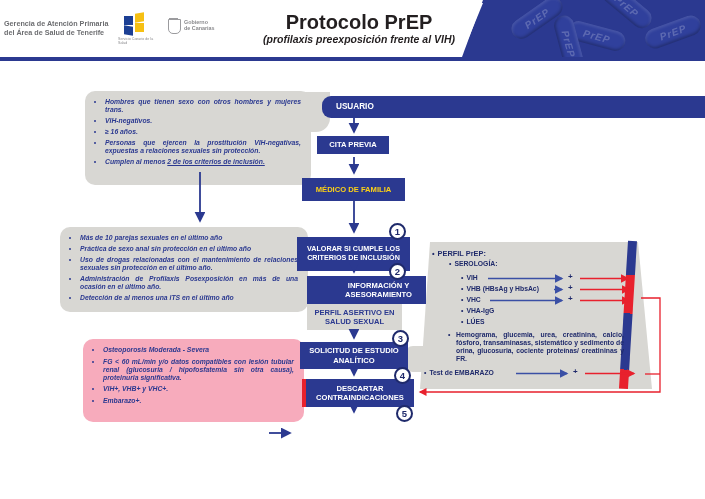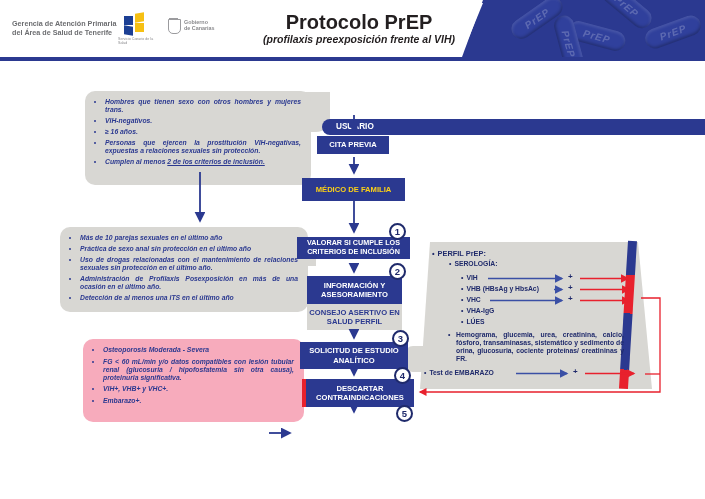--- a/index.html
+++ b/index.html
@@ -1,20 +1,20 @@
 <!DOCTYPE html>
 <html><head>
 <meta charset="utf-8">
 <style>
   html,body{margin:0;padding:0;background:#fff;}
   #canvas{position:relative;width:705px;height:499px;background:#ffffff;overflow:hidden;
           font-family:"Liberation Sans",sans-serif;-webkit-font-smoothing:antialiased;}
   .abs{position:absolute;}
   
-  .org-text{left:12px;top:19px;font-size:7.2px;line-height:1.25;color:#6d6e71;font-weight:bold;}
+  .org-text{left:4px;top:19px;font-size:7.2px;line-height:1.25;color:#6d6e71;font-weight:bold;}
   .scs-logo{left:122px;top:13px;width:26px;height:24px;}
   .scs-b1{position:absolute;left:2px;top:3px;width:9px;height:9px;background:#1c3f94;}
   .scs-b2{position:absolute;left:2px;top:13px;width:9px;height:9px;background:#1c3f94;transform:skewY(8deg);}
   .scs-y1{position:absolute;left:13px;top:0px;width:9px;height:9px;background:#f6c013;transform:skewY(-8deg);}
   .scs-y2{position:absolute;left:13px;top:10px;width:9px;height:9px;background:#f6c013;}
   .scs-label{left:118px;top:38px;width:44px;font-size:3.6px;color:#8a8a8d;line-height:1.1;}
   .gob-logo{left:168px;top:15px;width:70px;height:26px;}
   .gob-shield{position:absolute;left:0;top:4px;width:11px;height:13px;border:1px solid #9b9b9e;border-radius:0 0 5px 5px;}
   .gob-crown{position:absolute;left:1px;top:0px;width:9px;height:3px;border-bottom:2px solid #9b9b9e;}
   .gob-text{position:absolute;left:16px;top:4px;font-size:5.4px;color:#8a8a8d;line-height:1.2;font-weight:bold;}
@@ -33,22 +33,22 @@
   .note{background:#d8d7d3;border-radius:10px;color:#2b3990;}
   .note ul{margin:0;padding:7px 10px 6px 20px;}
   .note li{font-size:6.8px;font-weight:bold;font-style:italic;line-height:1.18;margin-bottom:3px;text-align:justify;}
   .pink{background:#f7abbc;}
   .pink li{margin-bottom:3.5px;}
   .u{text-decoration:underline;}
   
   .fbox{background:#2b3990;color:#fff;font-weight:bold;display:flex;align-items:center;justify-content:center;
         text-align:center;font-size:7.6px;line-height:1.2;z-index:3;}
   .yellow-text{color:#fdd116;}
-  .usuario-bar{left:322px;top:96px;width:383px;height:16px;border-radius:9px 0 0 9px;justify-content:flex-start;
-               padding-left:14px;font-size:8.2px;box-sizing:border-box;margin-top:23px;}
+  .usuario-bar{left:322px;top:96px;width:383px;height:22px;border-radius:9px 0 0 9px;justify-content:flex-start;
+               padding-left:14px;font-size:8.2px;box-sizing:border-box;}
   .gray-tab{background:#d8d7d3;z-index:2;}
   .red-tab{background:#e8212d;z-index:2;}
   .consejo{background:#d8d7d3;color:#2b3990;}
   .descartar{border-left:4px solid #e8212d;box-sizing:border-box;}
   .centros{left:35px;top:427px;width:233px;height:22px;border-radius:11px;font-size:8.2px;}
   .circle{width:17px;height:17px;border-radius:50%;background:#fff;border:2px solid #1f2a6b;color:#1f2a6b;
           font-weight:bold;font-size:9.5px;display:flex;align-items:center;justify-content:center;z-index:6;box-sizing:border-box;}
   
   .panel{left:418px;top:242px;width:234px;height:147px;background:#d8d7d3;z-index:2;
          clip-path:polygon(12px 0,220px 0,234px 147px,2px 147px);}
@@ -142,23 +142,23 @@
       <li>Osteoporosis Moderada - Severa</li>
       <li>FG &lt; 60 mL/min y/o datos compatibles con lesión tubular renal (glucosuria / hipofosfatemia sin otra causa), proteinuria significativa.</li>
       <li>VIH+, VHB+ y VHC+.</li>
       <li>Embarazo+.</li>
     </ul>
   </div>
 
   <div class="abs fbox usuario-bar">USUARIO</div>
   <div class="abs fbox" style="left:317px;top:136px;width:72px;height:18px;">CITA PREVIA</div>
   <div class="abs fbox yellow-text" style="left:302px;top:178px;width:103px;height:23px;">MÉDICO DE FAMILIA</div>
-  <div class="abs fbox" style="left:297px;top:237px;width:113px;height:22px;font-size:7.2px;padding:0 4px;box-sizing:border-box;">VALORAR SI CUMPLE LOS CRITERIOS DE INCLUSIÓN</div>
-  <div class="abs fbox" style="left:307px;top:276px;width:95px;height:28px;">INFORMACIÓN Y ASESORAMIENTO</div>
-  <div class="abs fbox consejo" style="left:307px;top:304px;width:95px;height:26px;">CONSEJO ASERTIVO EN SALUD PERFIL</div>
+  <div class="abs fbox" style="left:297px;top:237px;width:113px;height:34px;font-size:7.2px;padding:0 4px;box-sizing:border-box;">VALORAR SI CUMPLE LOS CRITERIOS DE INCLUSIÓN</div>
+  <div class="abs fbox" style="left:307px;top:276px;width:95px;height:28px;padding-left:24px;">INFORMACIÓN Y ASESORAMIENTO</div>
+  <div class="abs fbox consejo" style="left:307px;top:304px;width:95px;height:26px;">PERFIL ASERTIVO EN SALUD SEXUAL</div>
   <div class="abs fbox descartar" style="left:302px;top:379px;width:112px;height:28px;">DESCARTAR CONTRAINDICACIONES</div>
   <div class="abs fbox" style="left:300px;top:342px;width:108px;height:27px;">SOLICITUD DE ESTUDIO ANALÍTICO</div>
 
   <div class="abs circle" style="left:389px;top:223px;">1</div>
   <div class="abs circle" style="left:389px;top:263px;">2</div>
   <div class="abs circle" style="left:392px;top:330px;">3</div>
   <div class="abs circle" style="left:394px;top:367px;">4</div>
   <div class="abs circle" style="left:396px;top:405px;">5</div>
 
   <div class="abs panel"></div>

